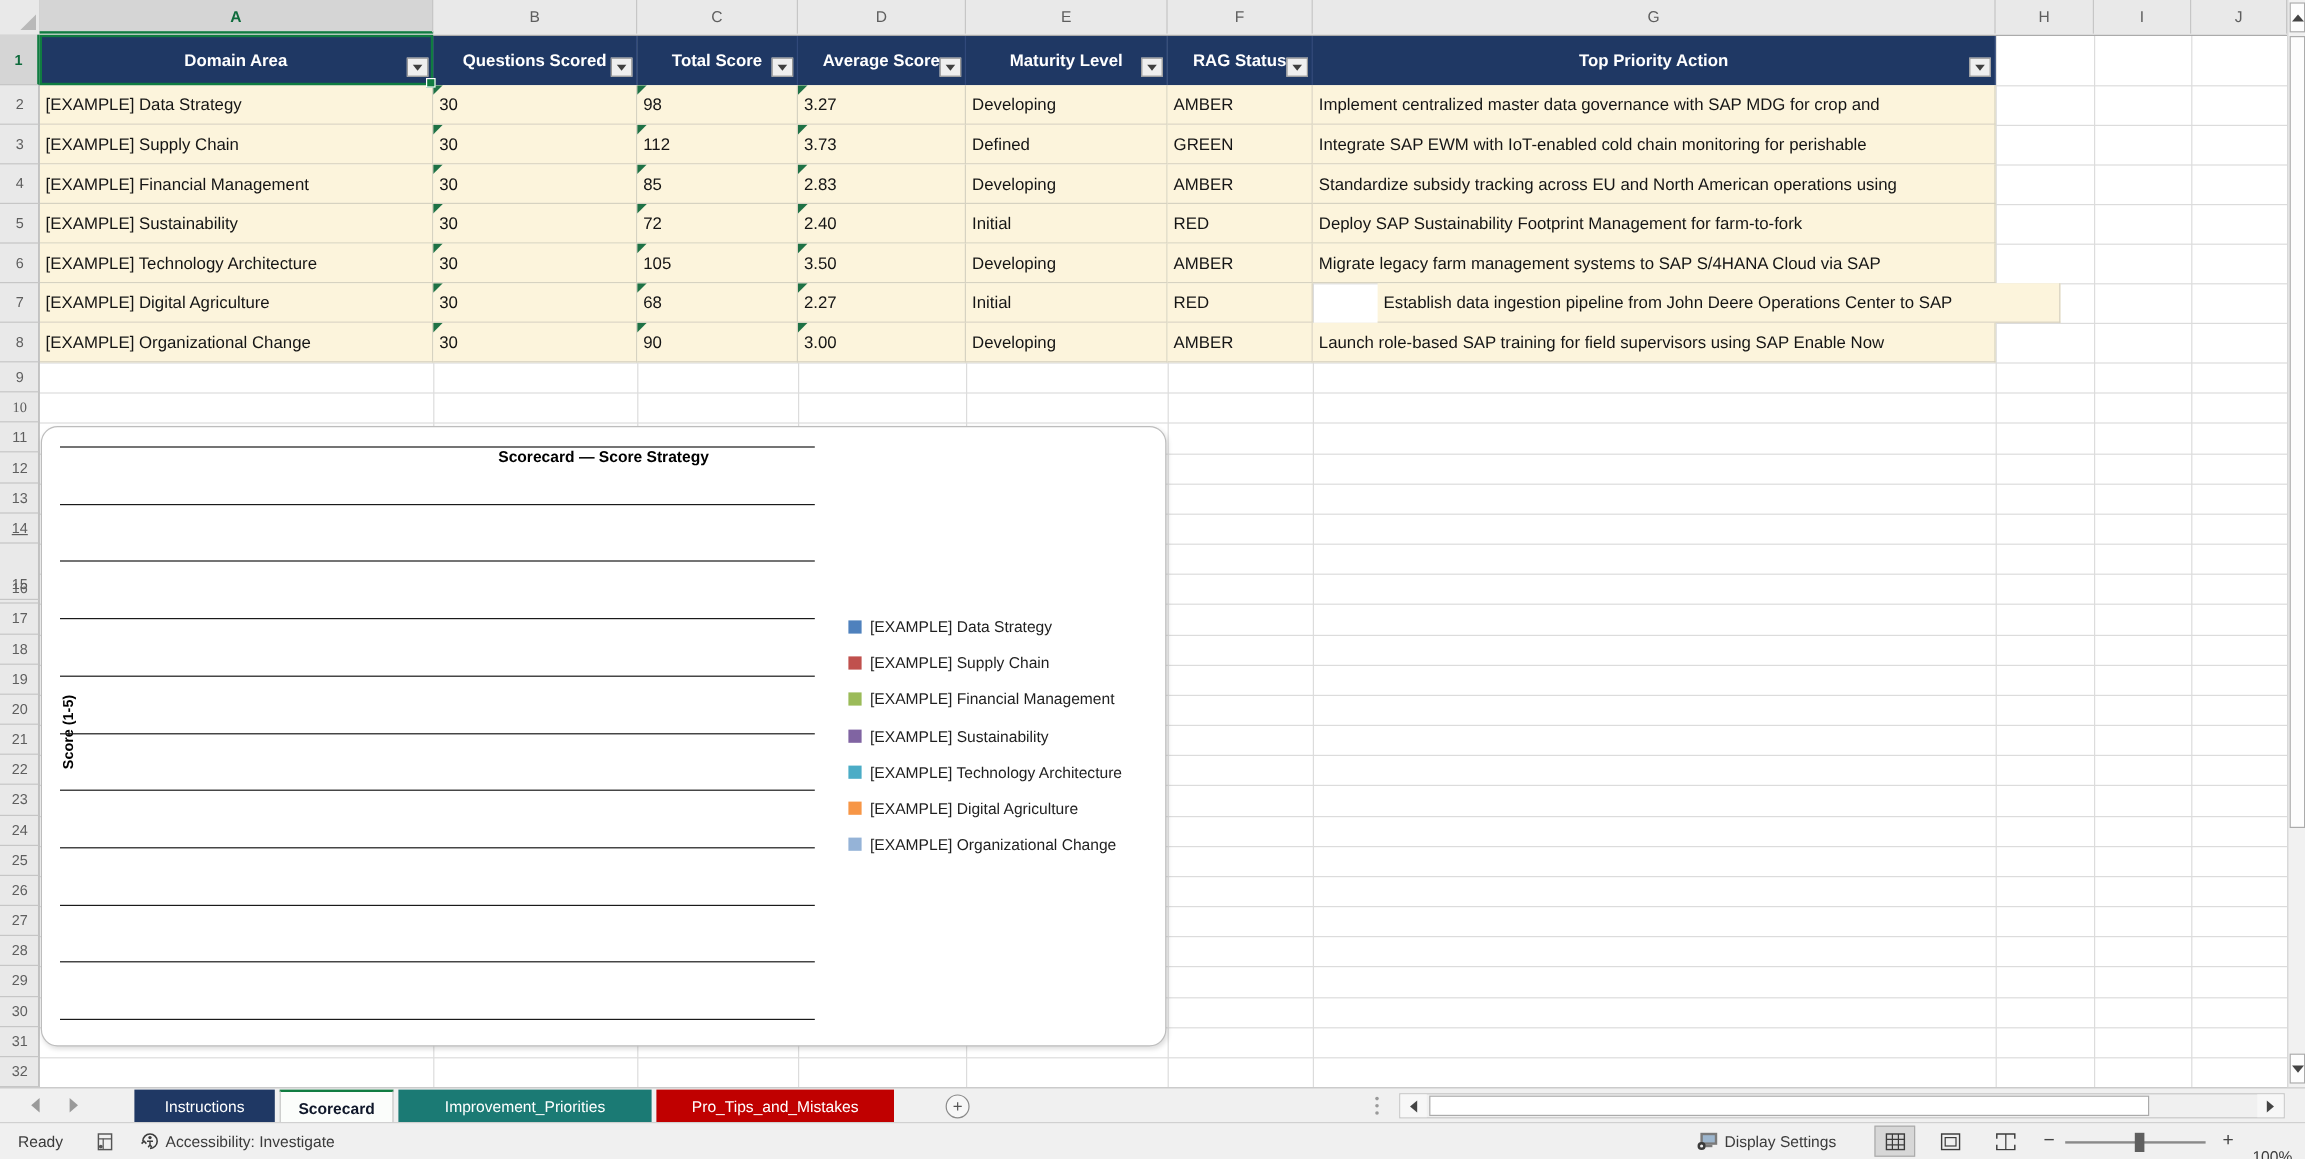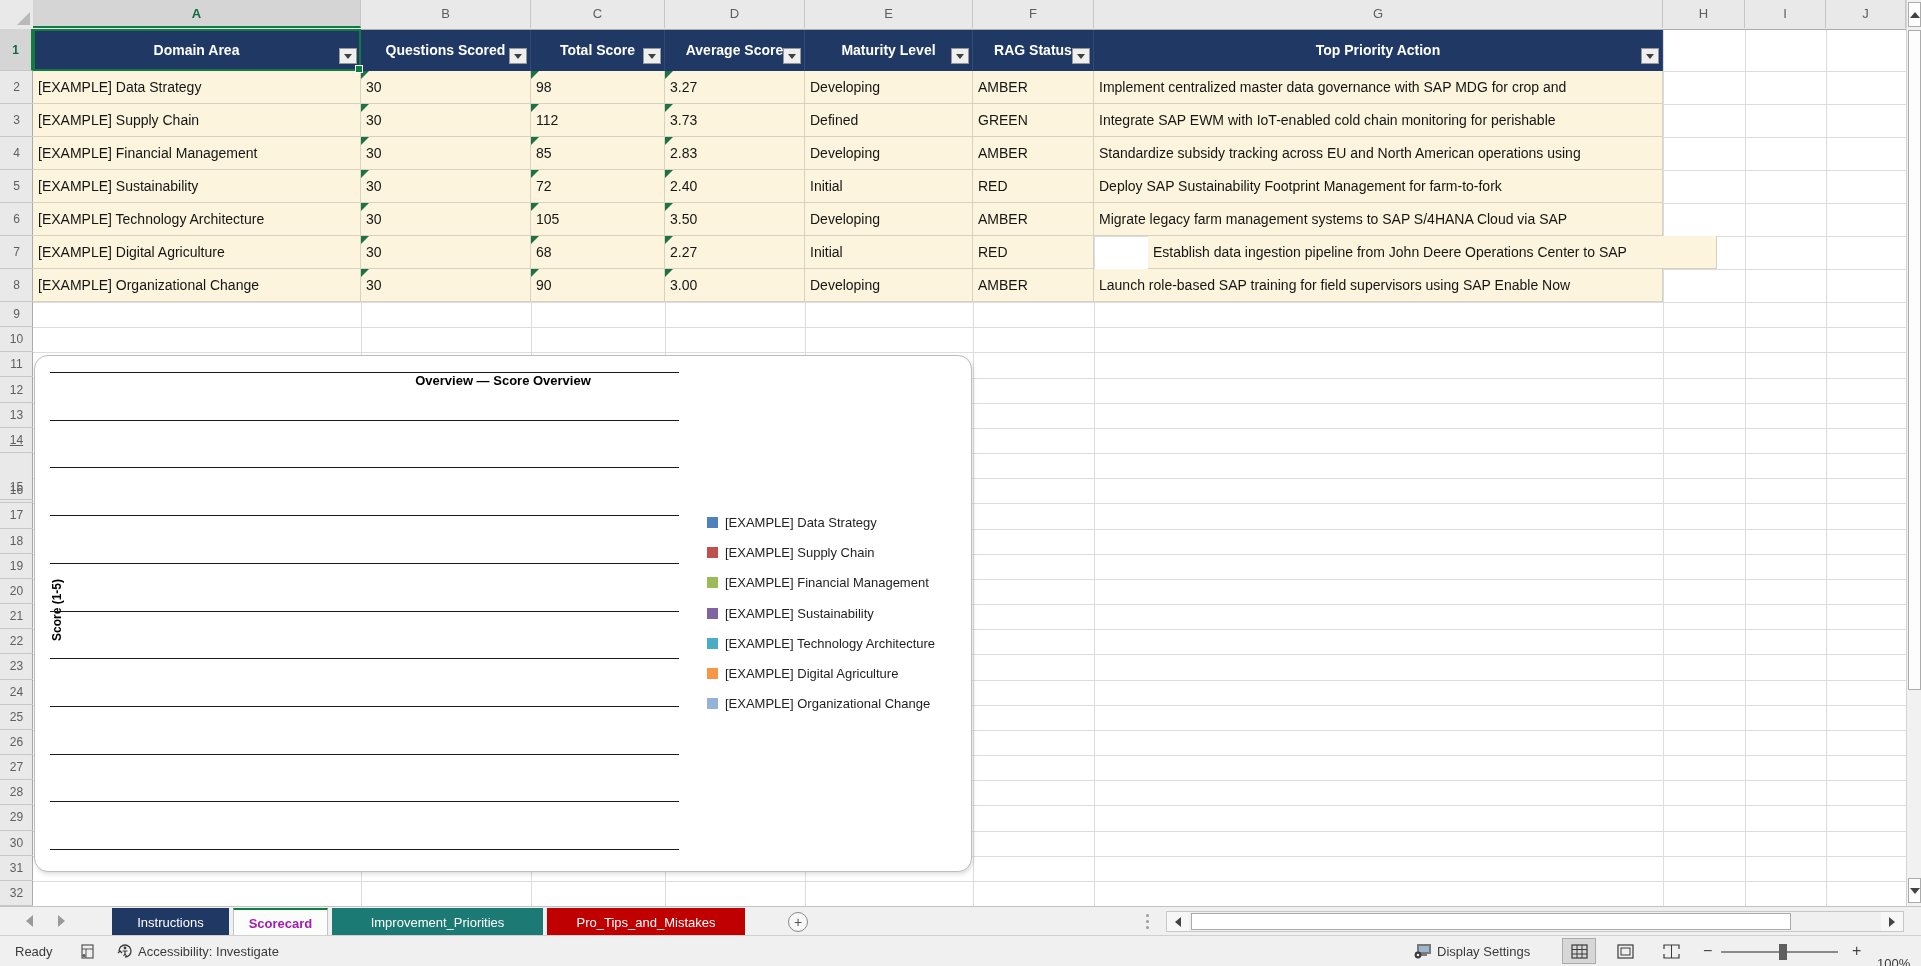--- a/index.html
+++ b/index.html
@@ -156,21 +156,21 @@
   <div class="rowgut" id="rowgut">
       <div class="rownum active" style="top: 0px; height: 42px;">1</div>
       <div class="rownum" style="top: 42px; height: 33px;">2</div>
       <div class="rownum" style="top: 75px; height: 33px;">3</div>
       <div class="rownum" style="top: 108px; height: 33px;">4</div>
       <div class="rownum" style="top: 141px; height: 33px;">5</div>
       <div class="rownum" style="top: 174px; height: 33px;">6</div>
       <div class="rownum" style="top: 207px; height: 33px;">7</div>
       <div class="rownum" style="top: 240px; height: 33px;">8</div>
       <div class="rownum" style="top: 273px; height: 25.17px;">9</div>
-      <div class="rownum" style="top: 298.17px; height: 25.17px;">10</div>
+      <div class="rownum" style="top: 298.17px; height: 25.17px; font-family: Liberation Serif, serif;">10</div>
       <div class="rownum" style="top: 323.34px; height: 25.17px;">11</div>
       <div class="rownum" style="top: 348.51px; height: 25.17px;">12</div>
       <div class="rownum" style="top: 373.68px; height: 25.17px;">13</div>
       <div class="rownum" style="top: 398.85px; height: 25.17px; text-decoration: underline;">14</div>
       <div class="rownum" style="top: 446px; height: 25.17px;">15</div>
       <div class="rownum" style="top: 449.19px; height: 25.17px;">16</div>
       <div class="rownum" style="top: 474.36px; height: 25.17px;">17</div>
       <div class="rownum" style="top: 499.53px; height: 25.17px;">18</div>
       <div class="rownum" style="top: 524.7px; height: 25.17px;">19</div>
       <div class="rownum" style="top: 549.87px; height: 25.17px;">20</div>
@@ -395,21 +395,21 @@
       </div>
       <div class="dcell" style="left: 973px; top: 269px; width: 121px; height: 33px;">
         <span>AMBER</span>
       </div>
       <div class="dcell" style="left: 1094px; top: 269px; width: 569px; height: 33px;">
         <span>Launch role-based SAP training for field supervisors using SAP Enable Now</span>
       </div>
     </div>
 
   <div class="chart">
-    <div class="ctitle">Overview — Score Overview</div>
+    <div class="ctitle">Scorecard — Score Strategy</div>
     <div class="ylabel">Score (1-5)</div>
     <div id="chart-grid">
         <div class="cgrid" style="top: 16px;"></div>
         <div class="cgrid" style="top: 63.7px;"></div>
         <div class="cgrid" style="top: 111.4px;"></div>
         <div class="cgrid" style="top: 159.1px;"></div>
         <div class="cgrid" style="top: 206.8px;"></div>
         <div class="cgrid" style="top: 254.5px;"></div>
         <div class="cgrid" style="top: 302.2px;"></div>
         <div class="cgrid" style="top: 349.9px;"></div>
@@ -457,21 +457,21 @@
     <div class="vs-dn">
         <div class="arr-d"></div>
       </div>
   </div>
 
   <div class="tabbar">
     <div class="tabnav left" style="left:26px;"></div>
     <div class="tabnav right" style="left:58px;"></div>
     <div id="tabs">
         <div class="tab" style="left: 112px; width: 117px; background: rgb(31, 56, 100); color: rgb(255, 255, 255);">Instructions</div>
-        <div class="tab active" style="left: 233px; width: 95px; background: rgb(251, 253, 251); color: #a21caf;">Scorecard</div>
+        <div class="tab active" style="left: 233px; width: 95px; background: rgb(251, 253, 251); color: #0f172a;">Scorecard</div>
         <div class="tab" style="left: 332px; width: 211px; background: rgb(27, 122, 116); color: rgb(255, 255, 255);">Improvement_Priorities</div>
         <div class="tab" style="left: 547px; width: 198px; background: rgb(192, 0, 0); color: rgb(255, 255, 255);">Pro_Tips_and_Mistakes</div>
       </div>
     <div class="addsheet">
         <span>+</span>
       </div>
     <div class="grip">
         <span></span>
         <span></span>
         <span></span>

